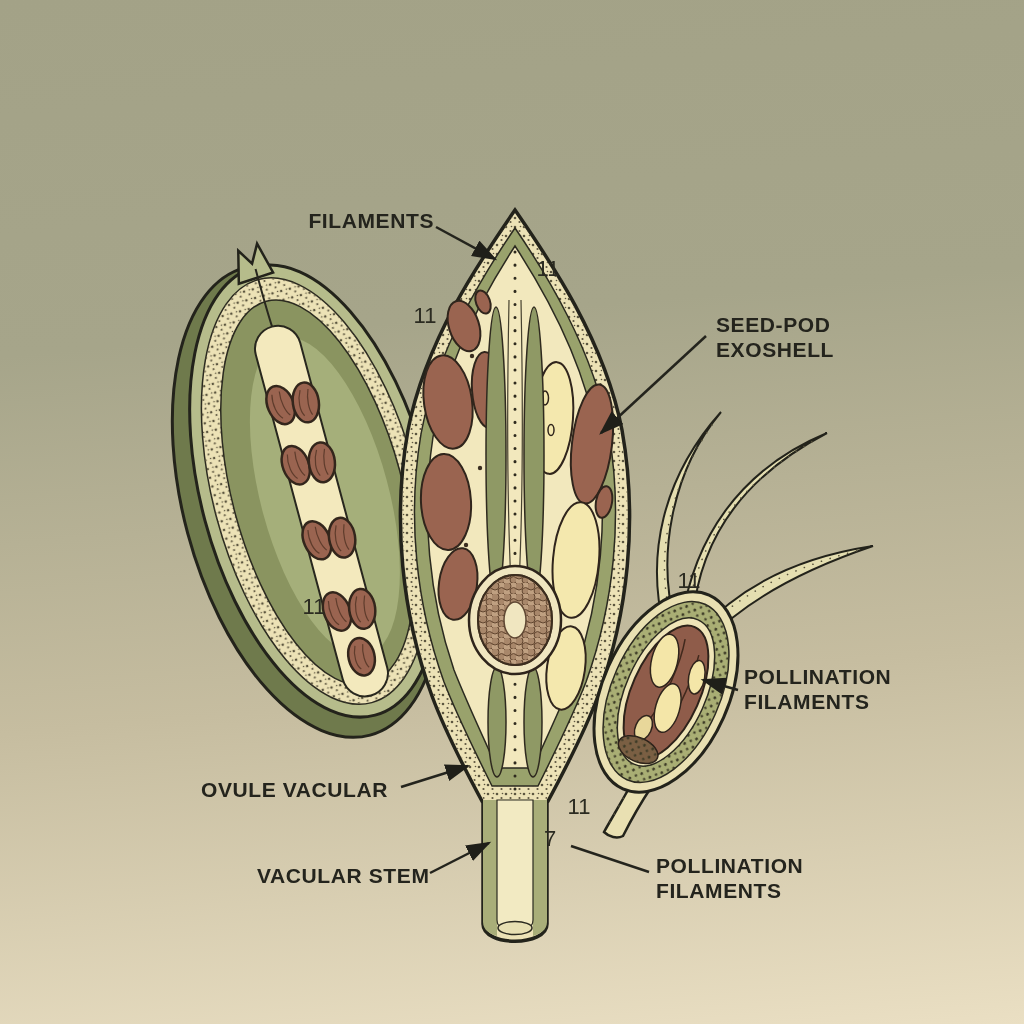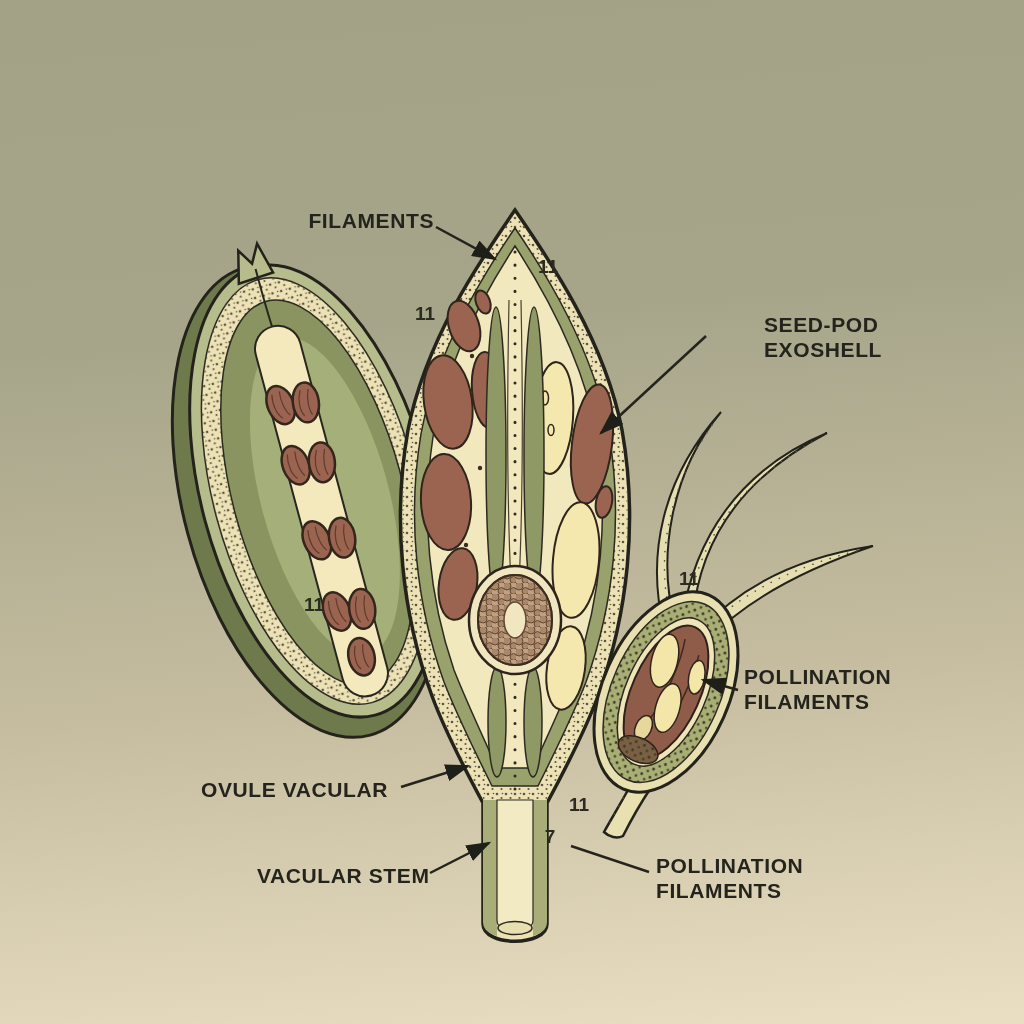--- a/index.html
+++ b/index.html
@@ -16,21 +16,21 @@
   .page-title{
     position:absolute;left:0;top:76px;width:1024px;text-align:center;
     font-size:44px;font-weight:800;letter-spacing:1.5px;color:var(--ink);
   }
   .diagram-label{
     position:absolute;font-size:21px;font-weight:700;letter-spacing:0.6px;
     color:var(--ink);line-height:25px;white-space:nowrap;
   }
   .part-number{
     position:absolute;transform:translateX(-50%);
-    font-size:19px;font-weight:700;color:#2b2b21;letter-spacing:0px;
+    font-size:22px;font-weight:400;color:#2b2b21;letter-spacing:0px;
   }
   .podrim{fill:var(--pod-rim-green);stroke:var(--outline);stroke-width:3;}
   .cream{fill:var(--rind-cream);}
   .lobe{fill:var(--seed-brown);stroke:#30251c;stroke-width:2;}
   .yseed{fill:var(--seed-yellow);stroke:#30251c;stroke-width:2;}
   .seed{fill:var(--seed-brown);stroke:#33261c;stroke-width:2.5;}
   .oliveleaf{fill:#8f9965;stroke:#2f2a1f;stroke-width:1.5;}
   .thin{stroke:#2b2a20;stroke-width:1.5;}
   .dotline{stroke:#2e2a1e;stroke-width:3;stroke-dasharray:0.1 13;stroke-linecap:round;fill:none;}
   .fildots{stroke:#55503a;stroke-width:1.6;stroke-dasharray:0.1 9;stroke-linecap:round;fill:none;}
@@ -206,21 +206,21 @@
     <line class="annoline" x1="738" y1="690" x2="703" y2="680" marker-end="url(#ah)"></line>
     <line class="annoline" x1="401" y1="787" x2="468" y2="766" marker-end="url(#ah)"></line>
     <line class="annoline" x1="430" y1="873" x2="489" y2="843" marker-end="url(#ah)"></line>
     <line class="annoline" x1="571" y1="846" x2="649" y2="872"></line>
   </g>
 </svg>
 
 
   <div class="diagram-label" style="left:254px;top:208px;width:180px;text-align:right;">FILAMENTS</div>
 
-  <div class="diagram-label" style="left:716px;top:312px;margin-left:48px;">
+  <div class="diagram-label" style="left:716px;top:312px;">
     <div>SEED-POD</div>
     <div>EXOSHELL</div>
   </div>
 
   <div class="diagram-label" style="left:744px;top:664px;">
     <div>POLLINATION</div>
     <div>FILAMENTS</div>
   </div>
 
   <div class="diagram-label" style="left:201px;top:777px;">OVULE VACULAR</div>

